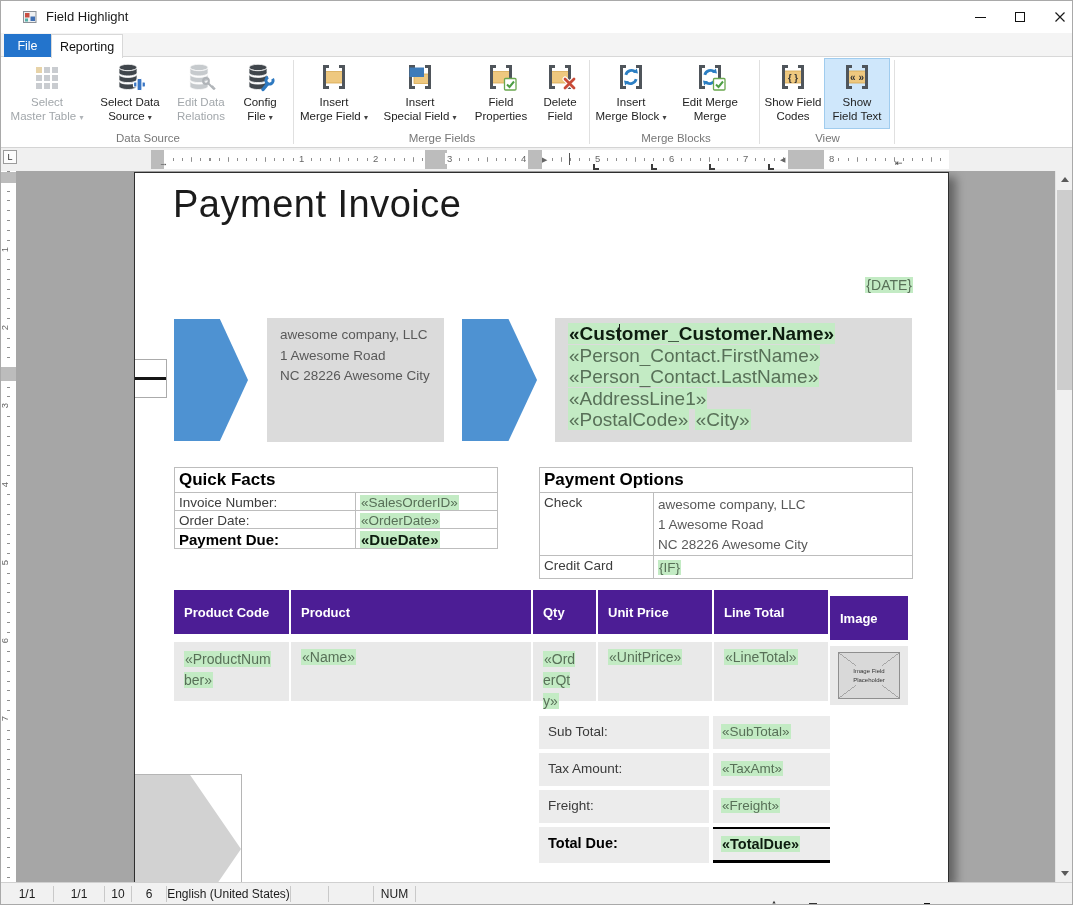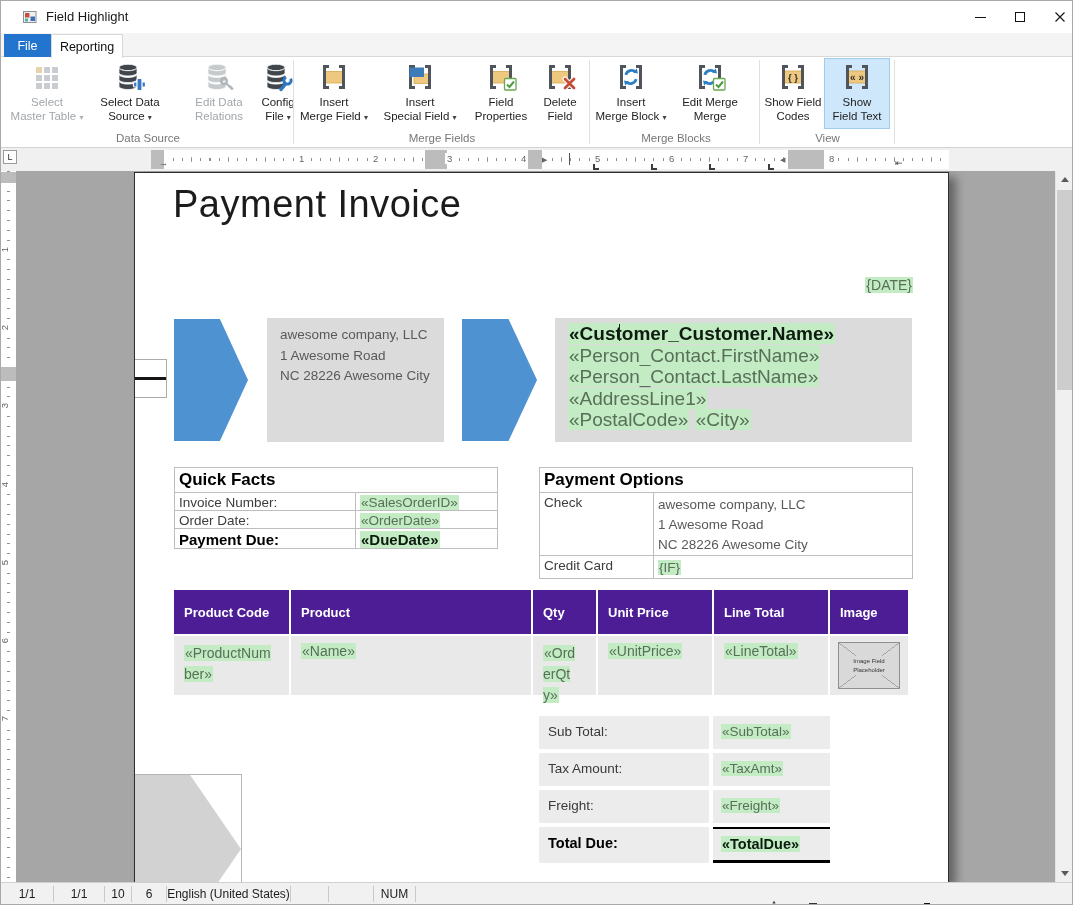--- a/index.html
+++ b/index.html
@@ -83,21 +83,21 @@
 .qf .tlabel { width:180px; }
 .qf .tval { width:142px; }
 .qf .big { font-size:15px; font-weight:bold; color:#000; }
 .po { left:404px; top:294px; width:374px; }
 .po .tlabel { width:113px; }
 .po .tval { flex:1; color:#595959; line-height:20px; }
 
 .prod { position:absolute; left:39px; top:417px; width:734px; }
 .prow { display:flex; }
 .prow > div { margin-right:2px; }
-.prow > div:last-child { margin-right:0; }
+.prow > div:last-child { margin-right:0;margin-top:6px; }
 .phead > div { height:44px; background:#4c1d95; color:#fff; font-size:13px; font-weight:bold;
   display:flex; align-items:center; padding-left:10px; }
 .pdata > div { height:59px; margin-top:2px; background:#e9e9e9; font-size:14px; padding:7px 8px 0 10px; }
 .c0 { width:115px; } .c1 { width:240px; } .c2 { width:63px; } .c3 { width:114px; } .c4 { width:114px; } .c5 { width:78px; }
 .wrapcell { word-break:break-all; line-height:21px; padding-right:14px !important; }
 .imgcell { display:flex; align-items:center; justify-content:center; padding:0 !important; }
 .imgph { width:62px; height:47px; background:#d9d9d9; border:1px solid #8f8f8f;
   display:flex; align-items:center; justify-content:center; text-align:center;
   font-size:6px; line-height:1.35; color:#333;
   background-image:linear-gradient(to bottom right, transparent 49.4%, #a5a5a5 49.4%, #a5a5a5 50.6%, transparent 50.6%),
@@ -201,21 +201,21 @@
           </g>
           <g stroke="#fff" stroke-width="1.2" fill="#3a76c4">
             <rect x="19.5" y="21" width="12" height="5" rx="1"></rect>
             <rect x="23" y="17.5" width="5" height="12" rx="1"></rect>
           </g>
         </svg>
         <span>Select Data</span><br>
         <span>Source</span>
         <span class="arrow-dn">▾</span>
       </div>
-      <div class="rbtn disabled" style="width:64px;margin-left:18px;">
+      <div class="rbtn disabled" style="width:64px;">
         <svg width="32" height="32" viewBox="0 0 32 32">
           <g fill="#c6cacd" stroke="#fafafa" stroke-width="0.8">
             <ellipse cx="14" cy="6.5" rx="9" ry="3.2"></ellipse>
             <path d="M5 6.5v5.2c0 1.8 4 3.2 9 3.2s9-1.4 9-3.2V6.5c0 1.8-4 3.2-9 3.2S5 8.3 5 6.5z"></path>
             <path d="M5 13.2v5.2c0 1.8 4 3.2 9 3.2s9-1.4 9-3.2v-5.2c0 1.8-4 3.2-9 3.2s-9-1.4-9-3.2z"></path>
             <path d="M5 19.9v5.4c0 1.8 4 3.2 9 3.2s9-1.4 9-3.2v-5.4c0 1.8-4 3.2-9 3.2s-9-1.4-9-3.2z"></path>
           </g>
           <circle cx="21" cy="20" r="2.8" stroke="#b0b4b8" stroke-width="2.2" fill="none"></circle>
           <path d="M23.2 22.2 l6 6 m-2.6-1.4 1.8-1.8 m.2 3.2 1.4-1.4" stroke="#b0b4b8" stroke-width="2" fill="none"></path>
         </svg>

